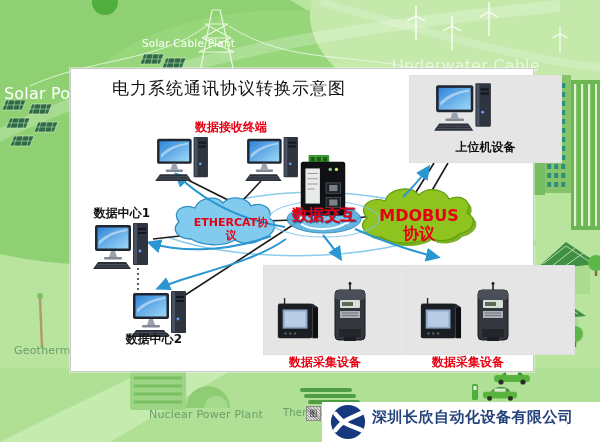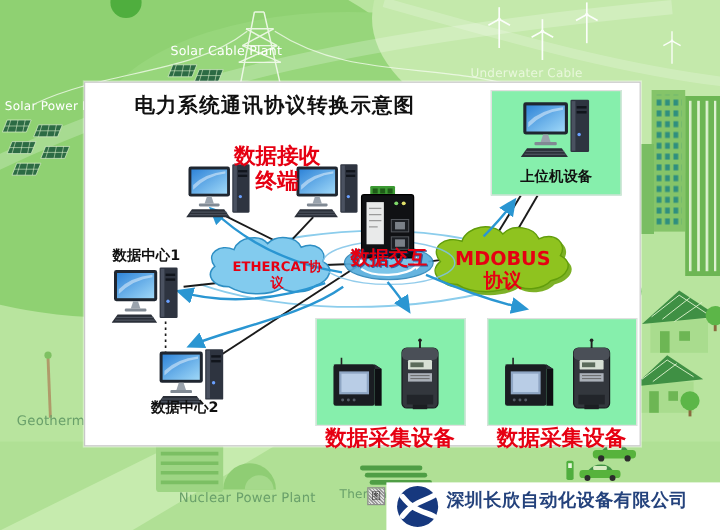--- a/index.html
+++ b/index.html
@@ -1,28 +1,28 @@
 <!DOCTYPE html>
 <html><head>
 <meta charset="utf-8">
 <style>
   html,body{margin:0;padding:0;}
   body{font-family:"DejaVu Sans","Liberation Sans",sans-serif;}
   #stage{position:relative;width:600px;height:442px;overflow:hidden;background:#b8e49e;}
   .abs{position:absolute;}
-  .bg-label{color:#fff;font-size:10px;letter-spacing:.2px;z-index:2;}
+  .bg-label{color:#fff;font-size:16px;letter-spacing:.2px;z-index:2;}
   .bg-label.dim{color:#69a06a;}
   
   #diagram{left:70px;top:68px;width:462px;height:302px;background:#fff;
            border:1px solid #c9c9c9;z-index:5;box-shadow:0 0 0 1px rgba(255,255,255,.4);}
-  .inner-box{position:absolute;background:#86efac;border:1px solid #e0e0e0;}
+  .inner-box{position:absolute;background:#e5e5e5;border:1px solid #e0e0e0;padding-left:44px;}
   .lbl{position:absolute;text-align:center;line-height:1.15;}
   .lbl.black{color:#111;font-weight:bold;font-size:12px;}
-  .lbl.red{color:#e60012;font-weight:bold;font-size:18px;}
-  .lbl.title{color:#111;font-weight:bold;font-size:17px;letter-spacing:1px;}
+  .lbl.red{color:#e60012;font-weight:bold;font-size:12px;}
+  .lbl.title{color:#111;font-weight:normal;font-size:17px;letter-spacing:1px;}
   .lbl.onswirl{text-shadow:1px 1px 0 rgba(25,40,120,.65);}
   svg{display:block;}
   
   #footer{left:322px;top:402px;width:278px;height:40px;background:#fff;z-index:20;}
   #footer .cn{position:absolute;left:50px;top:6px;width:225px;color:#24427c;
               font-weight:bold;font-size:15px;letter-spacing:.5px;white-space:nowrap;}
   #footer .en{position:absolute;left:51px;top:26px;width:225px;color:#4d9f3c;
               font-weight:bold;font-size:6.8px;letter-spacing:.2px;white-space:nowrap;}
   #tiny-glyph{left:306px;top:406px;width:13px;height:13px;z-index:21;border:1px solid #8d8d8d;
               background:repeating-linear-gradient(45deg,#ddd 0 1px,#999 1px 2px);

